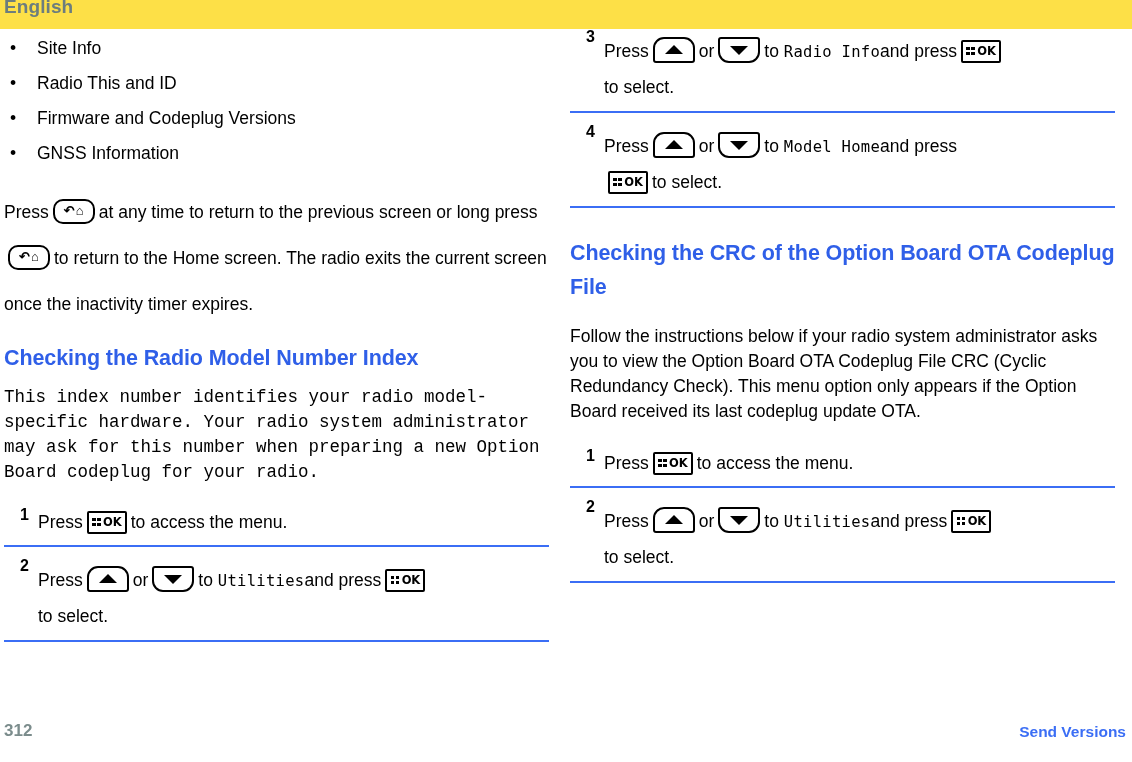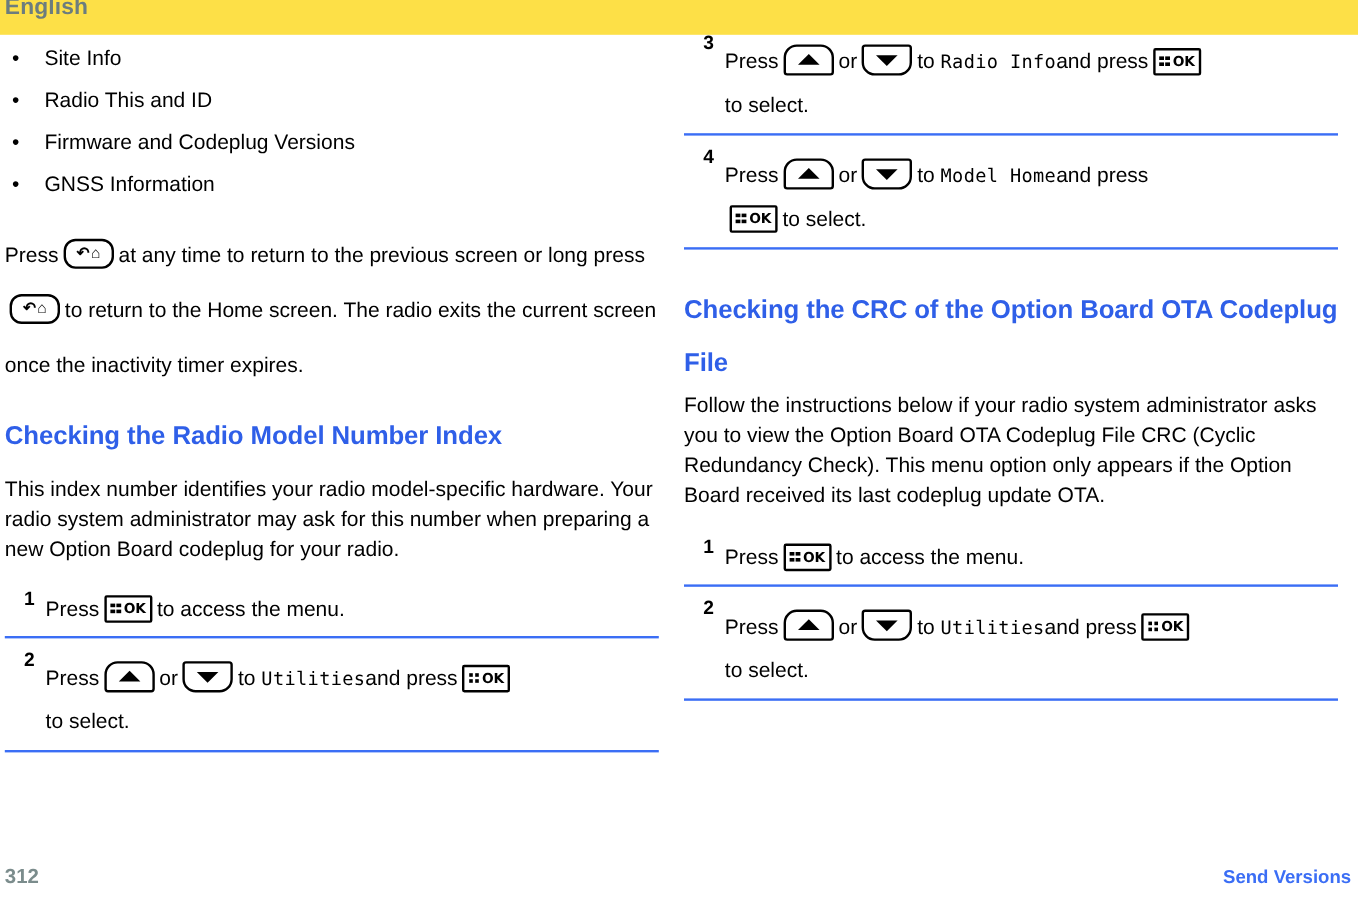--- a/index.html
+++ b/index.html
@@ -78,21 +78,21 @@
     line-height: 25px;
     color: #000;
   }
   p.body.loose { line-height: 46px; }
   p.spaced-top { margin-top: 18px; }
 
   h2.section-heading {
     margin: 0;
     font-size: 21.5px;
     font-weight: bold;
-    line-height: 44px;
+    line-height: 34px;
     color: #2f5fe8;
     letter-spacing: -0.1px;
   }
 
   
   .steps {
     margin: 0;
     padding: 0;
     list-style: none;
   }
@@ -306,21 +306,21 @@
         <span>GNSS Information</span>
       </li>
     </ul>
 
     <p class="body loose spaced-top">
       <span>Press</span><span class="key key-back"><span class="glyph-return">↶</span><span class="glyph-home">⌂</span></span><span>at any time to return to the previous screen or long press</span><span class="key key-back"><span class="glyph-return">↶</span><span class="glyph-home">⌂</span></span><span>to return to the Home screen. The radio exits the current screen once the inactivity timer expires.</span>
     </p>
 
     <h2 class="section-heading" style="margin-top:14px;">Checking the Radio Model Number Index</h2>
 
-    <p class="body" style="margin-top:10px;">This index number identifies your radio model-specific hardware. Your radio system administrator may ask for this number when preparing a new Option Board codeplug for your radio.</p>
+    <p class="body" style="margin-top:10px;font-family:Liberation Mono, monospace;">This index number identifies your radio model-specific hardware. Your radio system administrator may ask for this number when preparing a new Option Board codeplug for your radio.</p>
 
     <ol class="steps" style="margin-top:24px;">
       <li class="step">
         <span class="step-num">1</span>
         <div class="step-text">
           <span>Press</span><span class="key key-ok"><span class="grid"><i></i><i></i><i></i><i></i></span><span class="ok-label">OK</span></span><span>to access the menu.</span>
         </div>
       </li>
       <li class="step">
         <span class="step-num">2</span>
@@ -351,21 +351,21 @@
           <span>Press</span><span class="key key-up"><span class="tri"></span></span><span>or</span><span class="key key-down"><span class="tri"></span></span><span>to</span>
           <span class="mono">Model Home</span><span>and press</span>
           <span class="step-sub"><span class="key key-ok"><span class="grid"><i></i><i></i><i></i><i></i></span><span class="ok-label">OK</span></span><span>to select.</span>
           </span>
         </div>
       </li>
     </ol>
 
     <h2 class="section-heading" style="margin-top:28px;">Checking the CRC of the Option Board OTA Codeplug File</h2>
 
-    <p class="body" style="margin-top:1px;">Follow the instructions below if your radio system administrator asks you to view the Option Board OTA Codeplug File CRC (Cyclic Redundancy Check). This menu option only appears if the Option Board received its last codeplug update OTA.</p>
+    <p class="body" style="margin-top:20px;">Follow the instructions below if your radio system administrator asks you to view the Option Board OTA Codeplug File CRC (Cyclic Redundancy Check). This menu option only appears if the Option Board received its last codeplug update OTA.</p>
 
     <ol class="steps" style="margin-top:26px;">
       <li class="step">
         <span class="step-num">1</span>
         <div class="step-text">
           <span>Press</span><span class="key key-ok"><span class="grid"><i></i><i></i><i></i><i></i></span><span class="ok-label">OK</span></span><span>to access the menu.</span>
         </div>
       </li>
       <li class="step">
         <span class="step-num">2</span>

